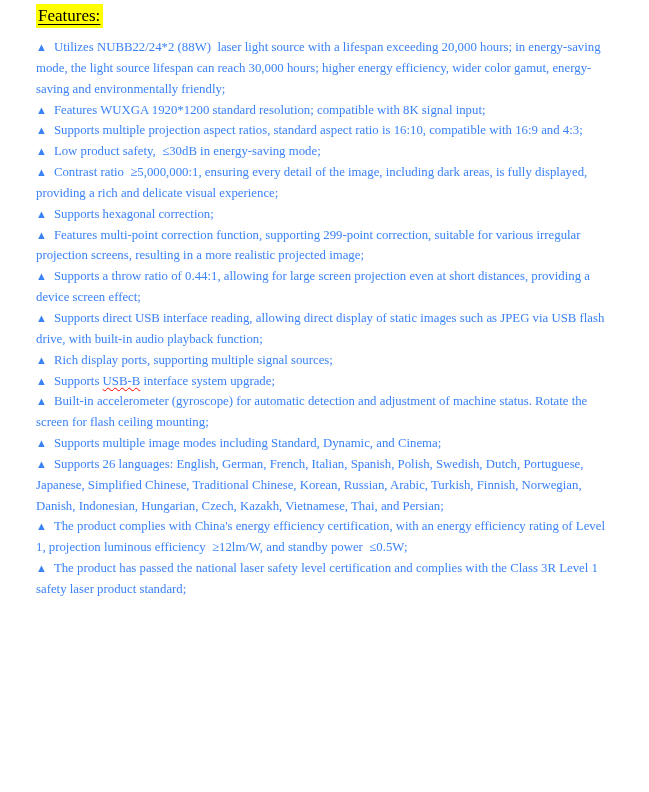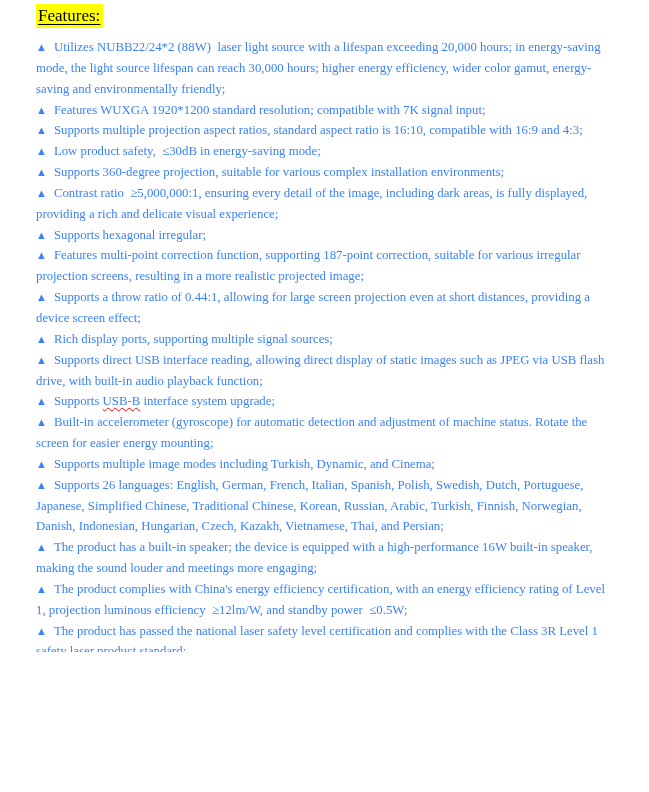--- a/index.html
+++ b/index.html
@@ -55,31 +55,29 @@
     text-decoration-skip-ink: none;
   }
 </style>
 </head>
 <body>
 
 <div class="page">
   <h1 class="heading"><span class="hl" style="background: rgb(255, 255, 0); color: rgb(0, 0, 0);">Features:</span></h1>
   <div class="features">
       <p class="feature"><span class="bullet">▲</span><span>Utilizes NUBB22/24*2 (88W)  laser light source with a lifespan exceeding 20,000 hours; in energy-saving mode, the light source lifespan can reach 30,000 hours; higher energy efficiency, wider color gamut, energy-saving and environmentally friendly;</span></p>
-      <p class="feature"><span class="bullet">▲</span><span>Features WUXGA 1920*1200 standard resolution; compatible with 7K signal input;</span></p>
+      <p class="feature"><span class="bullet">▲</span><span>Features WUXGA 1920*1200 standard resolution; compatible with 8K signal input;</span></p>
       <p class="feature"><span class="bullet">▲</span><span>Supports multiple projection aspect ratios, standard aspect ratio is 16:10, compatible with 16:9 and 4:3;</span></p>
       <p class="feature"><span class="bullet">▲</span><span>Low product safety,  ≤30dB in energy-saving mode;</span></p>
-      <p class="feature"><span class="bullet">▲</span><span>Supports 360-degree projection, suitable for various complex installation environments;</span></p>
       <p class="feature"><span class="bullet">▲</span><span>Contrast ratio  ≥5,000,000:1, ensuring every detail of the image, including dark areas, is fully displayed, providing a rich and delicate visual experience;</span></p>
-      <p class="feature"><span class="bullet">▲</span><span>Supports hexagonal irregular;</span></p>
-      <p class="feature"><span class="bullet">▲</span><span>Features multi-point correction function, supporting 187-point correction, suitable for various irregular projection screens, resulting in a more realistic projected image;</span></p>
+      <p class="feature"><span class="bullet">▲</span><span>Supports hexagonal correction;</span></p>
+      <p class="feature"><span class="bullet">▲</span><span>Features multi-point correction function, supporting 299-point correction, suitable for various irregular projection screens, resulting in a more realistic projected image;</span></p>
       <p class="feature"><span class="bullet">▲</span><span>Supports a throw ratio of 0.44:1, allowing for large screen projection even at short distances, providing a device screen effect;</span></p>
+      <p class="feature"><span class="bullet">▲</span><span>Supports direct USB interface reading, allowing direct display of static images such as JPEG via USB flash drive, with built-in audio playback function;</span></p>
       <p class="feature"><span class="bullet">▲</span><span>Rich display ports, supporting multiple signal sources;</span></p>
-      <p class="feature"><span class="bullet">▲</span><span>Supports direct USB interface reading, allowing direct display of static images such as JPEG via USB flash drive, with built-in audio playback function;</span></p>
       <p class="feature"><span class="bullet">▲</span><span>Supports <span class="squiggle" style="text-decoration-color: rgb(255, 0, 0);">USB-B</span> interface system upgrade;</span></p>
-      <p class="feature"><span class="bullet">▲</span><span>Built-in accelerometer (gyroscope) for automatic detection and adjustment of machine status. Rotate the screen for easier energy mounting;</span></p>
-      <p class="feature"><span class="bullet">▲</span><span>Supports multiple image modes including Turkish, Dynamic, and Cinema;</span></p>
+      <p class="feature"><span class="bullet">▲</span><span>Built-in accelerometer (gyroscope) for automatic detection and adjustment of machine status. Rotate the screen for flash ceiling mounting;</span></p>
+      <p class="feature"><span class="bullet">▲</span><span>Supports multiple image modes including Standard, Dynamic, and Cinema;</span></p>
       <p class="feature"><span class="bullet">▲</span><span>Supports 26 languages: English, German, French, Italian, Spanish, Polish, Swedish, Dutch, Portuguese, Japanese, Simplified Chinese, Traditional Chinese, Korean, Russian, Arabic, Turkish, Finnish, Norwegian, Danish, Indonesian, Hungarian, Czech, Kazakh, Vietnamese, Thai, and Persian;</span></p>
-      <p class="feature"><span class="bullet">▲</span><span>The product has a built-in speaker; the device is equipped with a high-performance 16W built-in speaker, making the sound louder and meetings more engaging;</span></p>
       <p class="feature"><span class="bullet">▲</span><span>The product complies with China's energy efficiency certification, with an energy efficiency rating of Level 1, projection luminous efficiency  ≥12lm/W, and standby power  ≤0.5W;</span></p>
       <p class="feature"><span class="bullet">▲</span><span>The product has passed the national laser safety level certification and complies with the Class 3R Level 1 safety laser product standard;</span></p>
     </div>
 </div>
 
 </body></html>

